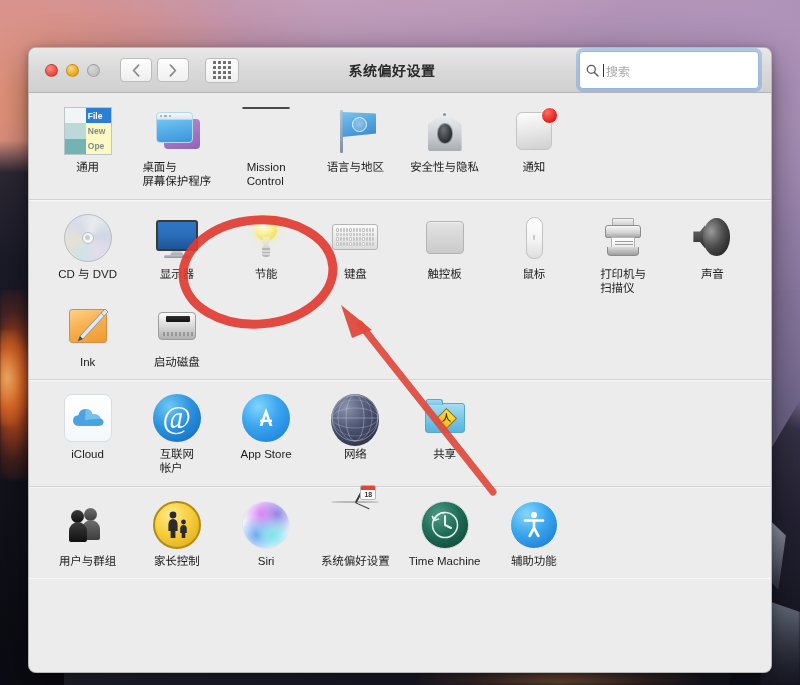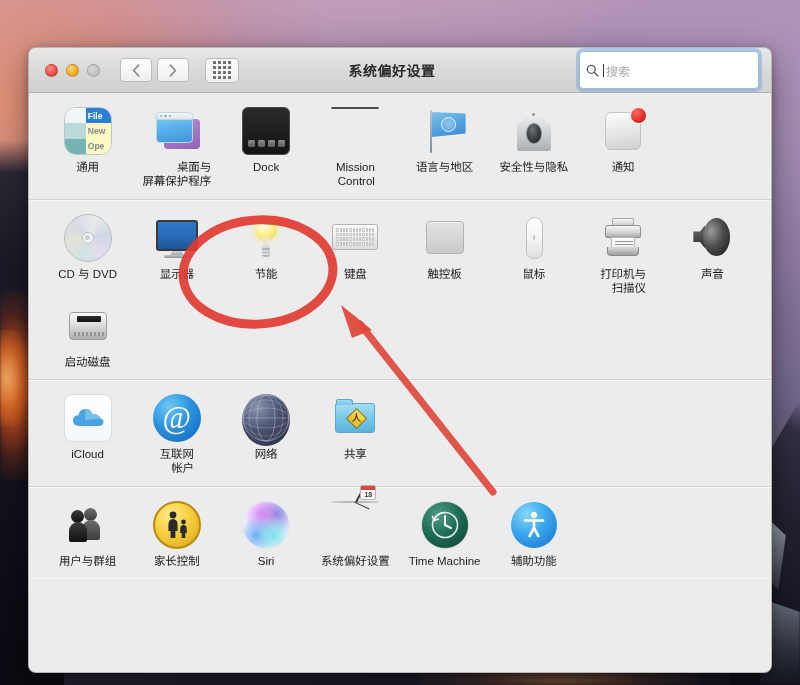--- a/index.html
+++ b/index.html
@@ -227,32 +227,32 @@
     padding-top: 2px;
   }
   .pref-icon {
     width: 48px; height: 48px;
     position: relative;
     margin-bottom: 5px;
   }
   .pref-label {
     font-size: 11.5px;
     color: #1d1d1d;
-    text-align: right;
+    text-align: left;
     line-height: 1.25;
     max-width: 86px;
     white-space: pre-line;
   }
 
   
   .ico { position: absolute; inset: 0; }
 
   
   .ic-general {
-    border-radius: 12px; overflow: hidden;
+    border-radius: 0; overflow: hidden;
     background: #fff;
     border: 1px solid #b9c7c9;
     display: grid; grid-template-columns: 46% 54%; grid-template-rows: repeat(3, 1fr);
   }
   .ic-general .c { }
   .ic-general .g1 { background: #f2f5f5; }
   .ic-general .g2 { background: #bcd9da; }
   .ic-general .g3 { background: #73b3b4; }
   .ic-general .t {
     font-size: 8.5px; font-weight: bold; color: #7d8b8d;
@@ -738,31 +738,20 @@
                     <i></i>
                     <i></i>
                     <i></i>
                   </div>
                 </div>
             </div>
             <div class="pref-label">桌面与
 屏幕保护程序</div>
           </div>
 
-          <div class="pref-item">
-            <div class="pref-icon">
-              <div class="ico ic-dock">
-                  <i></i>
-                  <i></i>
-                  <i></i>
-                  <i></i>
-                </div>
-            </div>
-            <div class="pref-label">Dock</div>
-          </div>
 
           <div class="pref-item">
             <div class="pref-icon">
               <div class="ico ic-mc">
                 
                 
                 
               </div>
             </div>
             <div class="pref-label">Mission
@@ -920,20 +909,31 @@
           </div>
 
           <div class="pref-item">
             <div class="pref-icon">
               <div class="ic-speaker-cone"></div>
               <div class="ic-speaker-body"></div>
             </div>
             <div class="pref-label">声音</div>
           </div>
 
+          <div class="pref-item">
+            <div class="pref-icon">
+              <div class="ic-ink-pad"></div>
+              <svg class="ic-ink-pen" viewBox="0 0 40 40" aria-hidden="true">
+                <path d="M34 3 L37 6 L12 33 L7 35 L9 30 Z" fill="#e3e6ea" stroke="#8f959c" stroke-width="1"></path>
+                <path d="M9 30 L7 35 L12 33 Z" fill="#4a4a4a"></path>
+                <path d="M30 7 L33 10" stroke="#9aa0a6" stroke-width="1"></path>
+              </svg>
+            </div>
+            <div class="pref-label">Ink</div>
+          </div>
 
           <div class="pref-item">
             <div class="pref-icon">
               <div class="ic-hd">
                   <span class="slot"></span>
                   <span class="label"></span>
                 </div>
             </div>
             <div class="pref-label">启动磁盘</div>
           </div>
@@ -959,20 +959,31 @@
           <div class="pref-item">
             <div class="pref-icon">
               <div class="ico ic-at">
                   <span>@</span>
                 </div>
             </div>
             <div class="pref-label">互联网
 帐户</div>
           </div>
 
+          <div class="pref-item">
+            <div class="pref-icon">
+              <div class="ico ic-appstore">
+                <svg width="28" height="28" viewBox="0 0 28 28" aria-hidden="true">
+                  <path d="M14 4 L20.5 22 L17.6 22 L14 11.4 L10.4 22 L7.5 22 Z" fill="#ffffff"></path>
+                  <rect x="8" y="15.6" width="12" height="2.4" fill="#ffffff"></rect>
+                </svg>
+              </div>
+            </div>
+            <div class="pref-label">App Store</div>
+          </div>
 
           <div class="pref-item">
             <div class="pref-icon">
               <div class="ico ic-globe">
                 <svg width="48" height="48" viewBox="0 0 48 48" aria-hidden="true">
                   <ellipse cx="24" cy="24" rx="23" ry="23" fill="none" stroke="#cfd6e6" stroke-width="0.8" opacity="0.55"></ellipse>
                   <ellipse cx="24" cy="24" rx="9" ry="23" fill="none" stroke="#cfd6e6" stroke-width="0.8" opacity="0.5"></ellipse>
                   <ellipse cx="24" cy="24" rx="17" ry="23" fill="none" stroke="#cfd6e6" stroke-width="0.8" opacity="0.4"></ellipse>
                   <line x1="1" y1="24" x2="47" y2="24" stroke="#cfd6e6" stroke-width="0.8" opacity="0.5"></line>
                   <ellipse cx="24" cy="24" rx="23" ry="10" fill="none" stroke="#cfd6e6" stroke-width="0.8" opacity="0.4"></ellipse>

